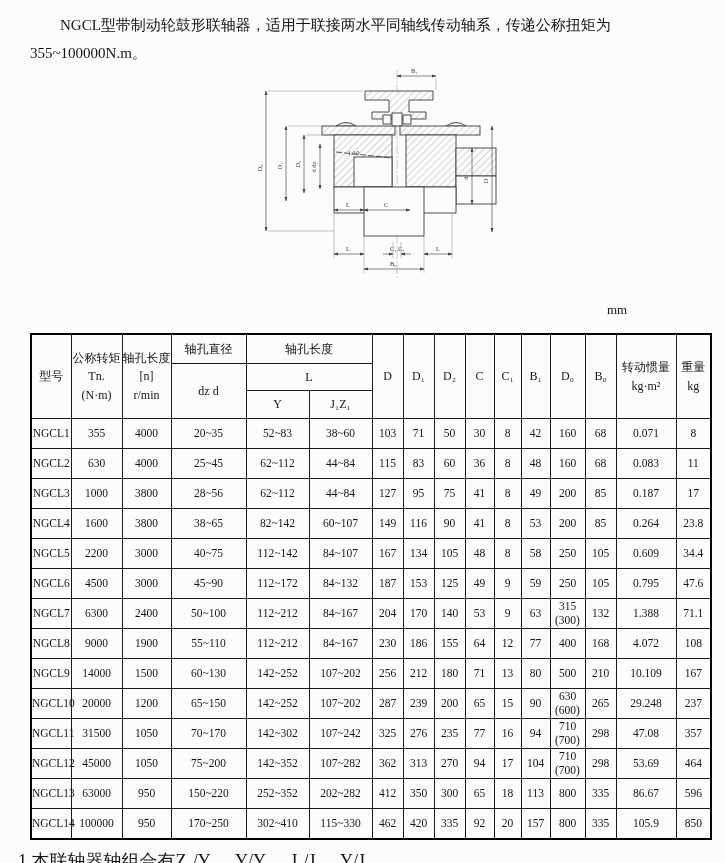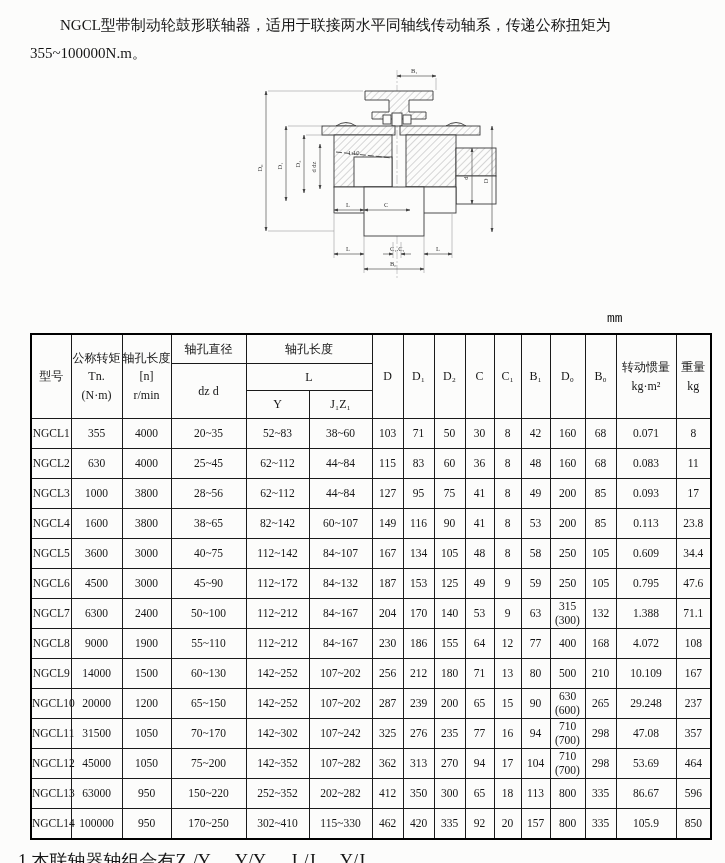--- a/index.html
+++ b/index.html
@@ -16,22 +16,22 @@
   }
   .drawing-wrap{position:absolute;left:250px;top:64px;}
   .title-row{position:absolute;top:301px;left:30px;width:680px;height:22px;}
   .table-title{
     position:absolute;left:0;right:0;text-align:center;
     padding-left:60px;
     font-family:"Liberation Sans","DejaVu Sans",sans-serif;
     font-weight:bold;font-size:15px;letter-spacing:0.5px;
   }
   .unit{
-    position:absolute;left:577px;top:10px;
-    font-family:Liberation Mono, monospace;
+    position:absolute;left:577px;top:1px;
+    font-family:Liberation Serif, serif;
     font-size:13px;
   }
   table.params{
     position:absolute;top:333px;left:30px;
     width:680px;border-collapse:collapse;table-layout:fixed;
     border:2px solid #000;
   }
   table.params th, table.params td{
     border:1px solid #1a1a1a;
     text-align:center;vertical-align:middle;
@@ -252,44 +252,44 @@
         <td>62~112</td>
         <td>44~84</td>
         <td>127</td>
         <td>95</td>
         <td>75</td>
         <td>41</td>
         <td>8</td>
         <td>49</td>
         <td>200</td>
         <td>85</td>
-        <td>0.093</td>
+        <td>0.187</td>
         <td>17</td>
       </tr>
       <tr>
         <td>NGCL4</td>
         <td>1600</td>
         <td>3800</td>
         <td>38~65</td>
         <td>82~142</td>
         <td>60~107</td>
         <td>149</td>
         <td>116</td>
         <td>90</td>
         <td>41</td>
         <td>8</td>
         <td>53</td>
         <td>200</td>
         <td>85</td>
-        <td>0.113</td>
+        <td>0.264</td>
         <td>23.8</td>
       </tr>
       <tr>
         <td>NGCL5</td>
-        <td>3600</td>
+        <td>2200</td>
         <td>3000</td>
         <td>40~75</td>
         <td>112~142</td>
         <td>84~107</td>
         <td>167</td>
         <td>134</td>
         <td>105</td>
         <td>48</td>
         <td>8</td>
         <td>58</td>

